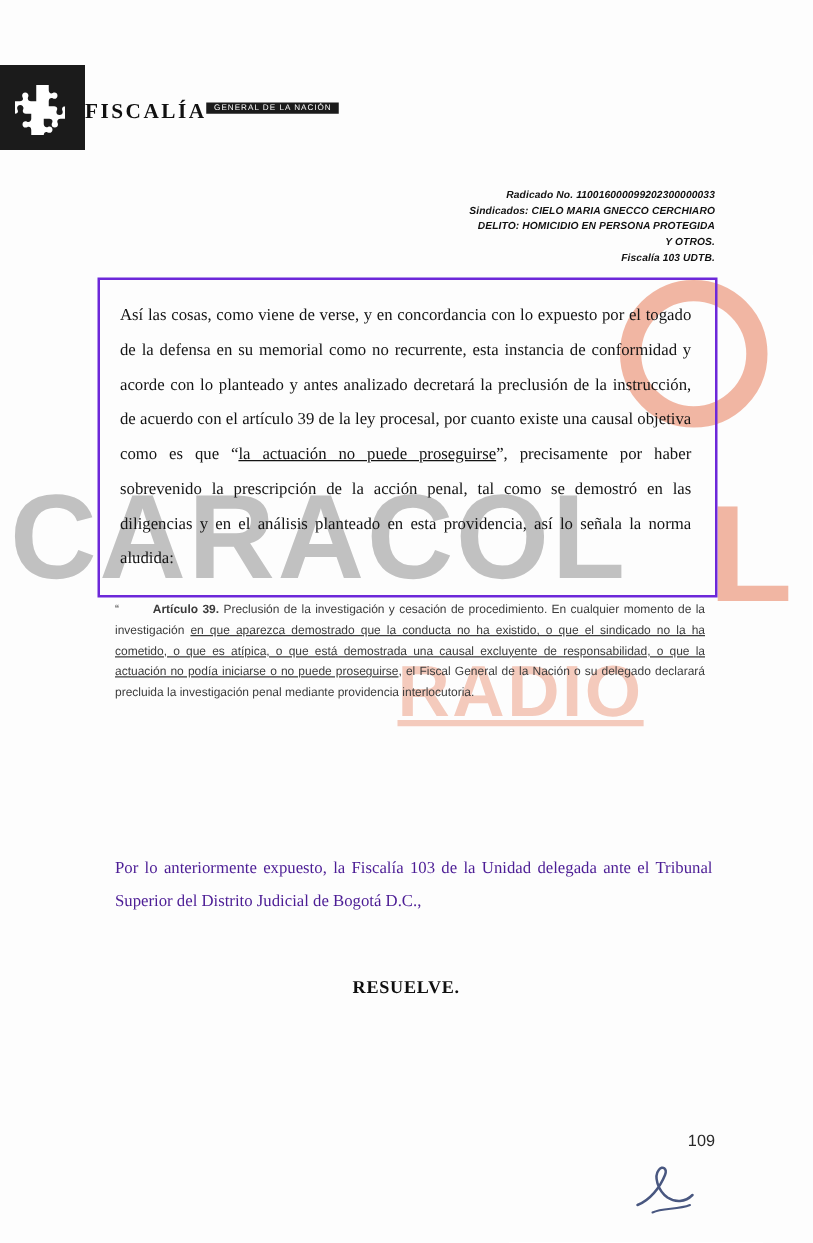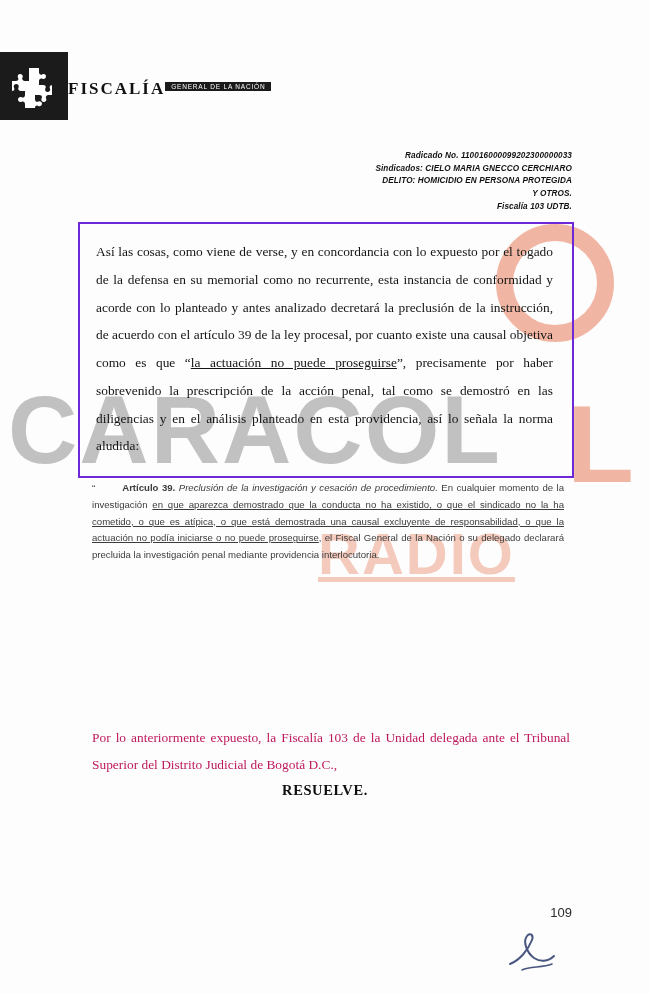--- a/index.html
+++ b/index.html
@@ -100,37 +100,36 @@
     top: 480px;
     left: 92px;
     width: 472px;
     font-family: "Liberation Sans", sans-serif;
     font-size: 9.6px;
     line-height: 1.75;
     color: #3c3c3c;
     text-align: justify;
   }
   .article .art-num { font-weight: bold; font-style: normal; margin-left: 27px; }
-  .article .art-it { font-style: italic; }
+  .article .art-it { }
   .article u { text-decoration: underline; }
   .article p { margin: 0 0 14px 0; }
   .article p.second { margin-top: 20px; }
 
   
   .closing {
     position: absolute;
     top: 680px;
     left: 92px;
     width: 478px;
     font-family: "Liberation Serif", serif;
     font-size: 13.4px;
     line-height: 2.05;
     text-align: justify;
-    color: #be185d;
-    margin-top: 44px;
+    color: #4c1d95;
   }
 
   .resuelve {
     position: absolute;
     top: 782px;
     left: 0;
     right: 0;
     text-align: center;
     font-family: "Liberation Serif", serif;
     font-weight: bold;

